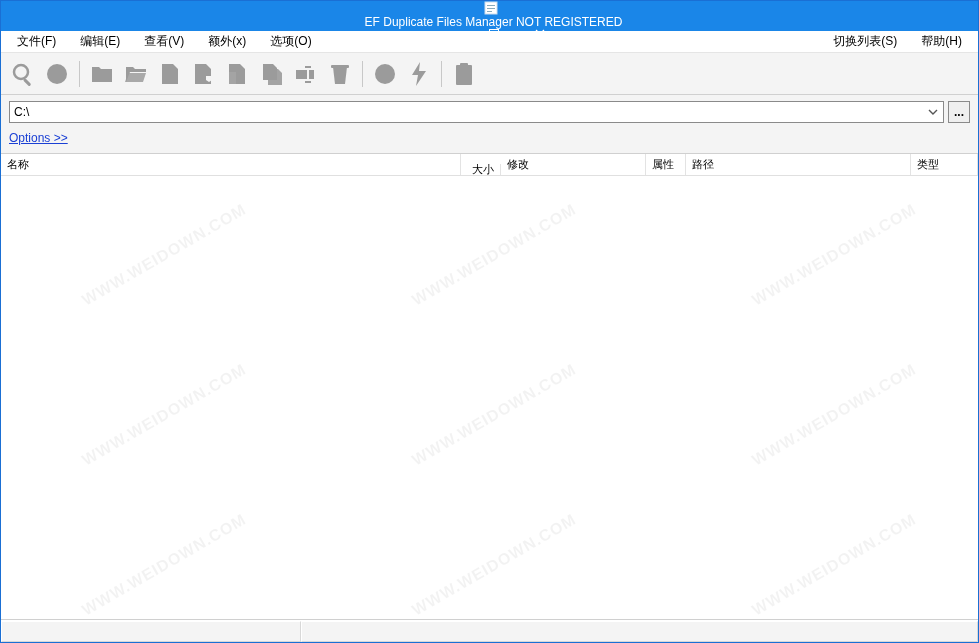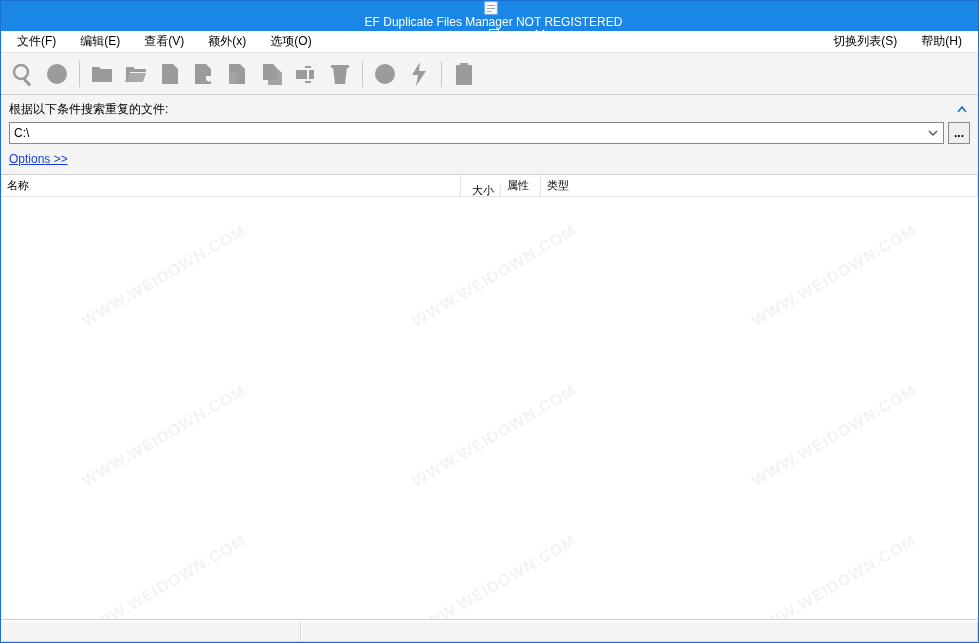--- a/index.html
+++ b/index.html
@@ -165,47 +165,41 @@
     <div class="tb-sep"></div>
     <div class="tb-btn">
       <svg width="22" height="24" viewBox="0 0 22 24">
           <rect x="3" y="3" width="16" height="20" rx="1" class="icon-sh"></rect>
           <rect x="7" y="1" width="8" height="5" rx="1" class="icon-sh"></rect>
         </svg>
     </div>
   </div>
 
   <div class="search-panel">
-    <div class="search-head">
-      <span class="label">根据以下条件搜索重复的文件:</span>
-      <span class="collapse">
-        <svg width="12" height="12" viewBox="0 0 12 12">
-            <path d="M2 8 L6 3 L10 8" fill="none" stroke="#1a6fd4" stroke-width="1.6"></path>
-          </svg>
-      </span>
-    </div>
     <div class="path-row">
       <div class="path-input">
         <input type="text" value="C:\" style="">
         <span class="chev">
           <svg width="10" height="10" viewBox="0 0 10 10">
               <path d="M1 3 L5 7 L9 3" fill="none" stroke="#555" stroke-width="1.4"></path>
             </svg>
         </span>
       </div>
       <div class="browse-btn">...</div>
     </div>
     <a class="options-link">Options  &gt;&gt;</a>
   </div>
 
   <div class="results">
     <div class="col-headers">
       <div class="col-h" style="width:460px">名称</div>
       <div class="col-h right" style="width:40px">大小</div>
+      <div class="col-h" style="width:145px">修改</div>
       <div class="col-h" style="width:40px">属性</div>
+      <div class="col-h" style="width:225px">路径</div>
       <div class="col-h" style="flex:1">类型</div>
     </div>
     <div class="results-body">
       <span class="wm" style="top:70px; left:70px">WWW.WEIDOWN.COM</span>
       <span class="wm" style="top:70px; left:400px">WWW.WEIDOWN.COM</span>
       <span class="wm" style="top:70px; left:740px">WWW.WEIDOWN.COM</span>
       <span class="wm" style="top:230px; left:70px">WWW.WEIDOWN.COM</span>
       <span class="wm" style="top:230px; left:400px">WWW.WEIDOWN.COM</span>
       <span class="wm" style="top:230px; left:740px">WWW.WEIDOWN.COM</span>
       <span class="wm" style="top:380px; left:70px">WWW.WEIDOWN.COM</span>

